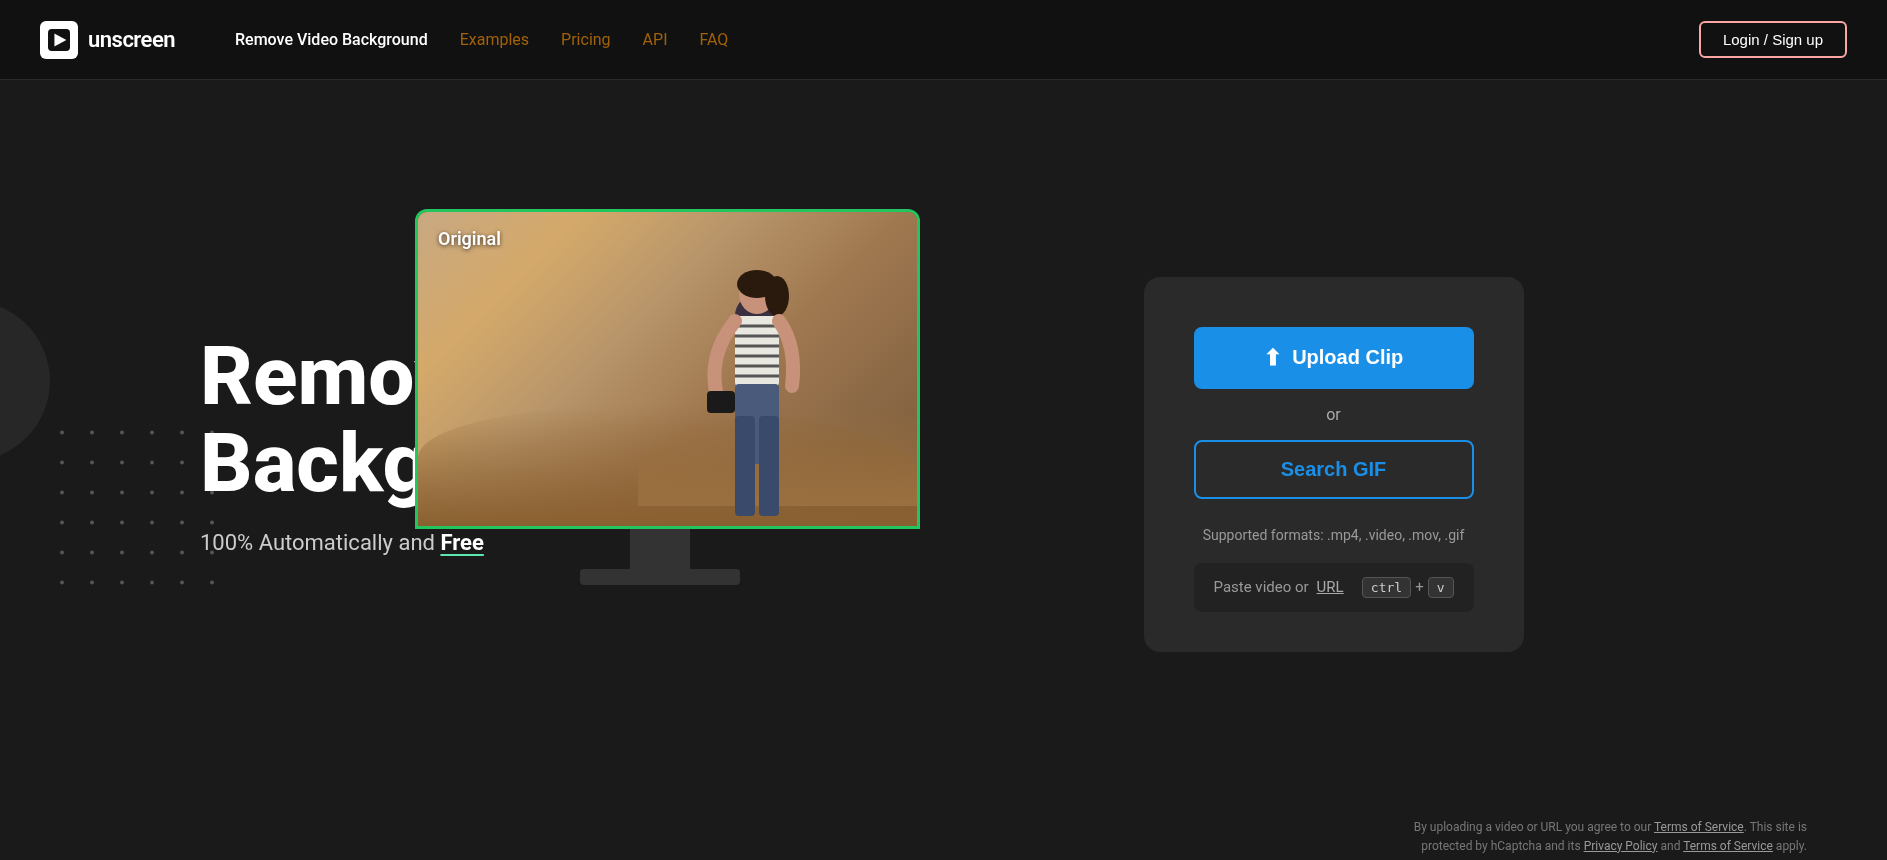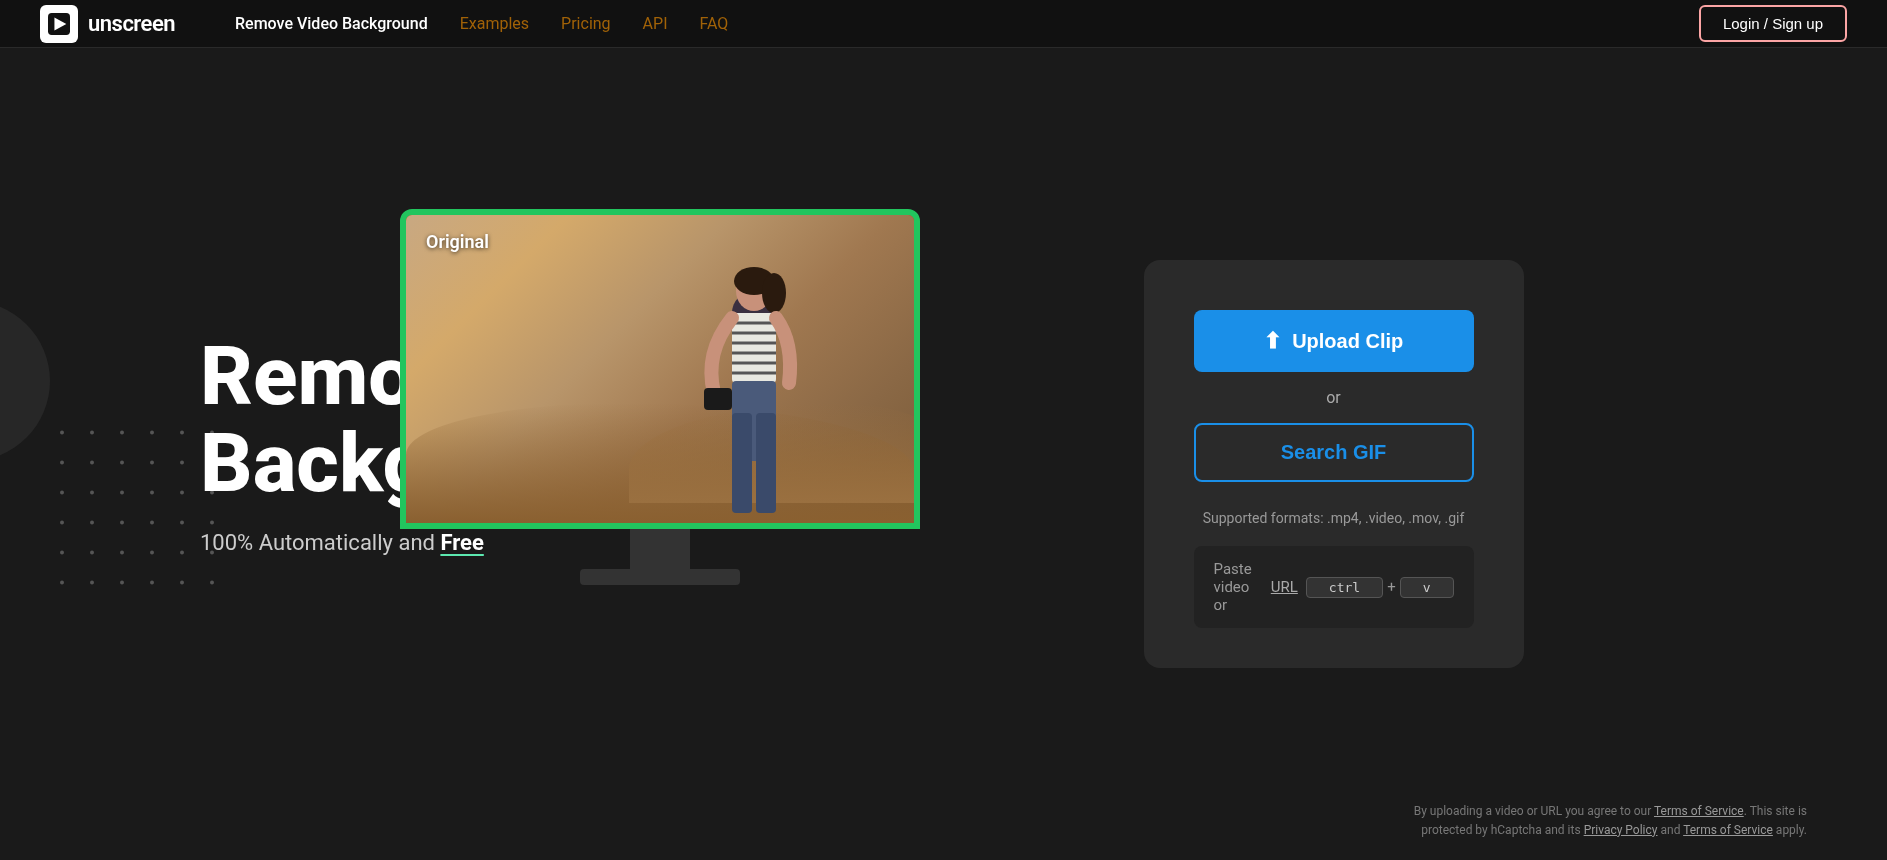--- a/index.html
+++ b/index.html
@@ -9,21 +9,21 @@
       min-height: 860px;
       background: #1a1a1a;
       font-family: -apple-system, BlinkMacSystemFont, 'Segoe UI', Roboto, sans-serif;
       color: #fff;
       overflow-x: hidden;
     }
 
     
     nav {
       width: 100%;
-      height: 48px;
+      height: 80px;
       background: #111;
       display: flex;
       align-items: center;
       padding: 0 40px;
       border-bottom: 1px solid #2a2a2a;
       position: fixed;
       top: 0;
       left: 0;
       z-index: 100;
     }
@@ -174,23 +174,24 @@
       position: absolute;
       left: 200px;
       bottom: -30px;
       width: 520px;
     }
 
     .monitor-screen {
       background: #c2410c;
       border-radius: 12px 12px 0 0;
       overflow: hidden;
-      border: 6px solid #22c55e;
+      border: 3px solid #22c55e;
       position: relative;
       height: 320px;
+      margin-left: 15px;
     }
 
     .monitor-label {
       position: absolute;
       top: 16px;
       left: 20px;
       font-size: 18px;
       font-weight: 600;
       color: #fff;
       z-index: 3;
@@ -350,30 +351,30 @@
       display: flex;
       align-items: center;
       gap: 4px;
       margin-left: auto;
     }
 
     .kbd {
       background: #333;
       border: 1px solid #555;
       border-radius: 4px;
-      padding: 2px 22px;
+      padding: 2px 8px;
       font-size: 13px;
       color: #ccc;
       font-family: monospace;
     }
 
     
     .footer-note {
       position: absolute;
-      bottom: 20px;
+      bottom: 4px;
       right: 80px;
       max-width: 420px;
       font-size: 12px;
       color: #777;
       text-align: right;
       line-height: 1.6;
     }
 
     .footer-note a {
       color: #999;

